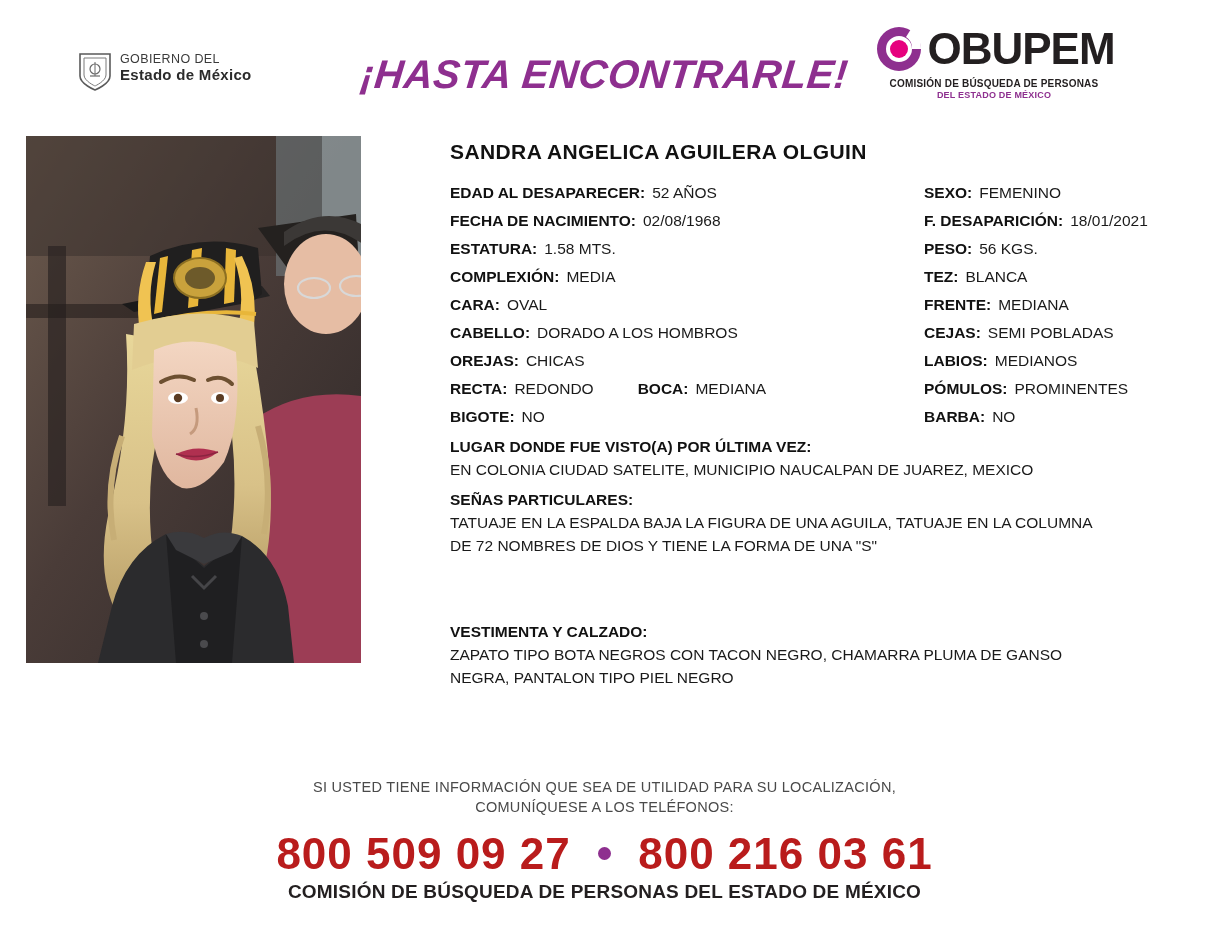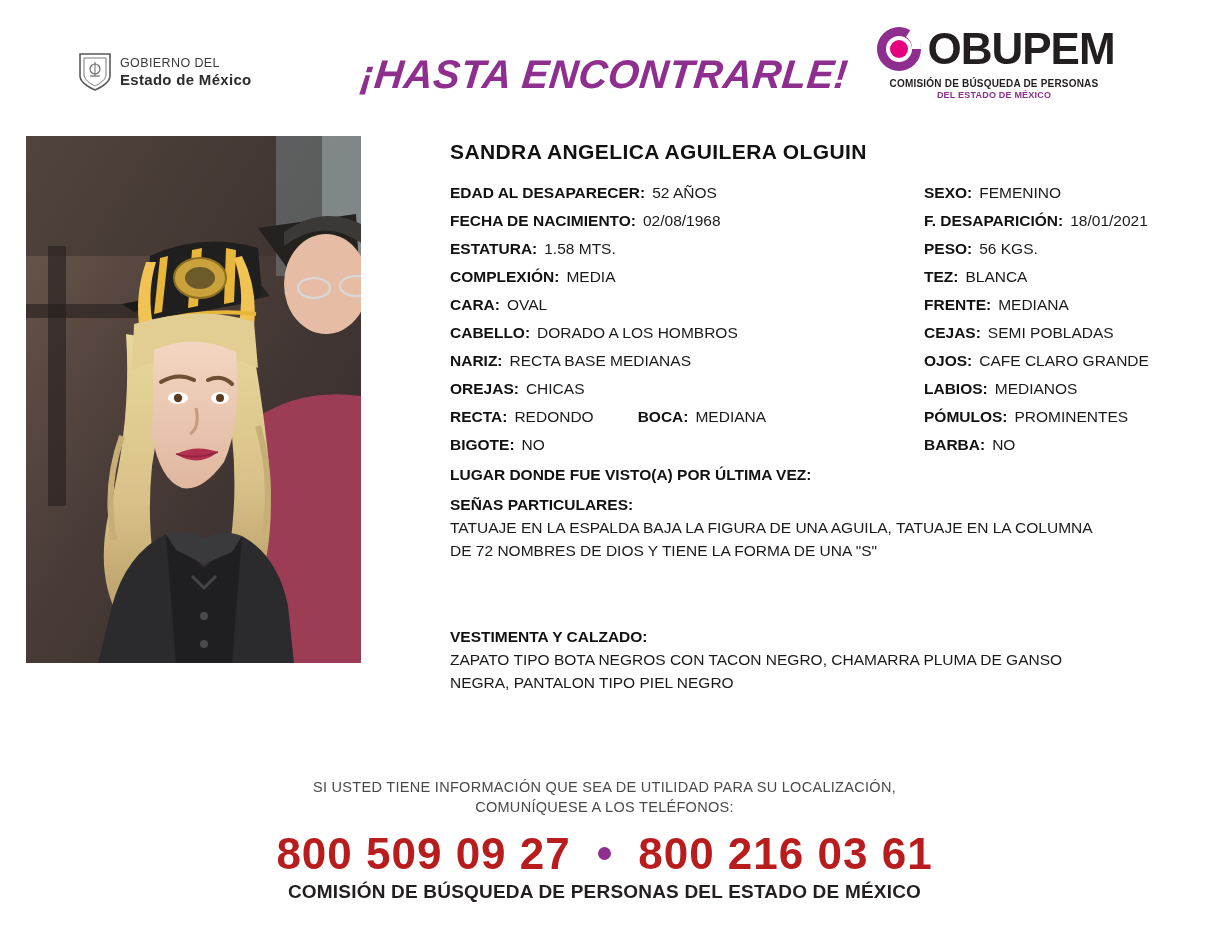--- a/index.html
+++ b/index.html
@@ -19,21 +19,21 @@
   
   .header {
     position: relative;
     height: 118px;
   }
   .gov-logo {
     position: absolute;
     left: 78px;
     top: 52px;
     display: flex;
-    align-items: center;
+    align-items: flex-start;
     gap: 8px;
   }
   .gov-shield {
     width: 34px;
     height: 40px;
     position: relative;
   }
   .gov-shield svg { display:block; }
   .gov-text {
     line-height: 1.15;
@@ -402,30 +402,20 @@
       <div class="col-left">
         <span class="lbl">CABELLO:</span>
         <span class="val">DORADO A LOS HOMBROS</span>
       </div>
       <div class="col-right">
         <span class="lbl">CEJAS:</span>
         <span class="val">SEMI POBLADAS</span>
       </div>
     </div>
 
-    <div class="row">
-      <div class="col-left">
-        <span class="lbl">NARIZ:</span>
-        <span class="val">RECTA BASE MEDIANAS</span>
-      </div>
-      <div class="col-right">
-        <span class="lbl">OJOS:</span>
-        <span class="val">CAFE CLARO GRANDE</span>
-      </div>
-    </div>
 
     <div class="row">
       <div class="col-left">
         <span class="lbl">OREJAS:</span>
         <span class="val">CHICAS</span>
       </div>
       <div class="col-right">
         <span class="lbl">LABIOS:</span>
         <span class="val">MEDIANOS</span>
       </div>
@@ -454,20 +444,21 @@
       <div class="col-right">
         <span class="lbl">BARBA:</span>
         <span class="val">NO</span>
       </div>
     </div>
 
   </div>
 
   <div class="block">
     <div class="bhead">LUGAR DONDE FUE VISTO(A) POR ÚLTIMA VEZ:</div>
+    <div class="btext">EN COLONIA CIUDAD SATELITE, MUNICIPIO NAUCALPAN DE JUAREZ, MEXICO</div>
   </div>
 
   <div class="block">
     <div class="bhead">SEÑAS PARTICULARES:</div>
     <div class="btext">TATUAJE EN LA ESPALDA BAJA LA FIGURA DE UNA AGUILA, TATUAJE EN LA COLUMNA</div>
     <div class="btext">DE 72 NOMBRES DE DIOS Y TIENE LA FORMA DE UNA "S"</div>
   </div>
 
   <div class="spacer"></div>
 

